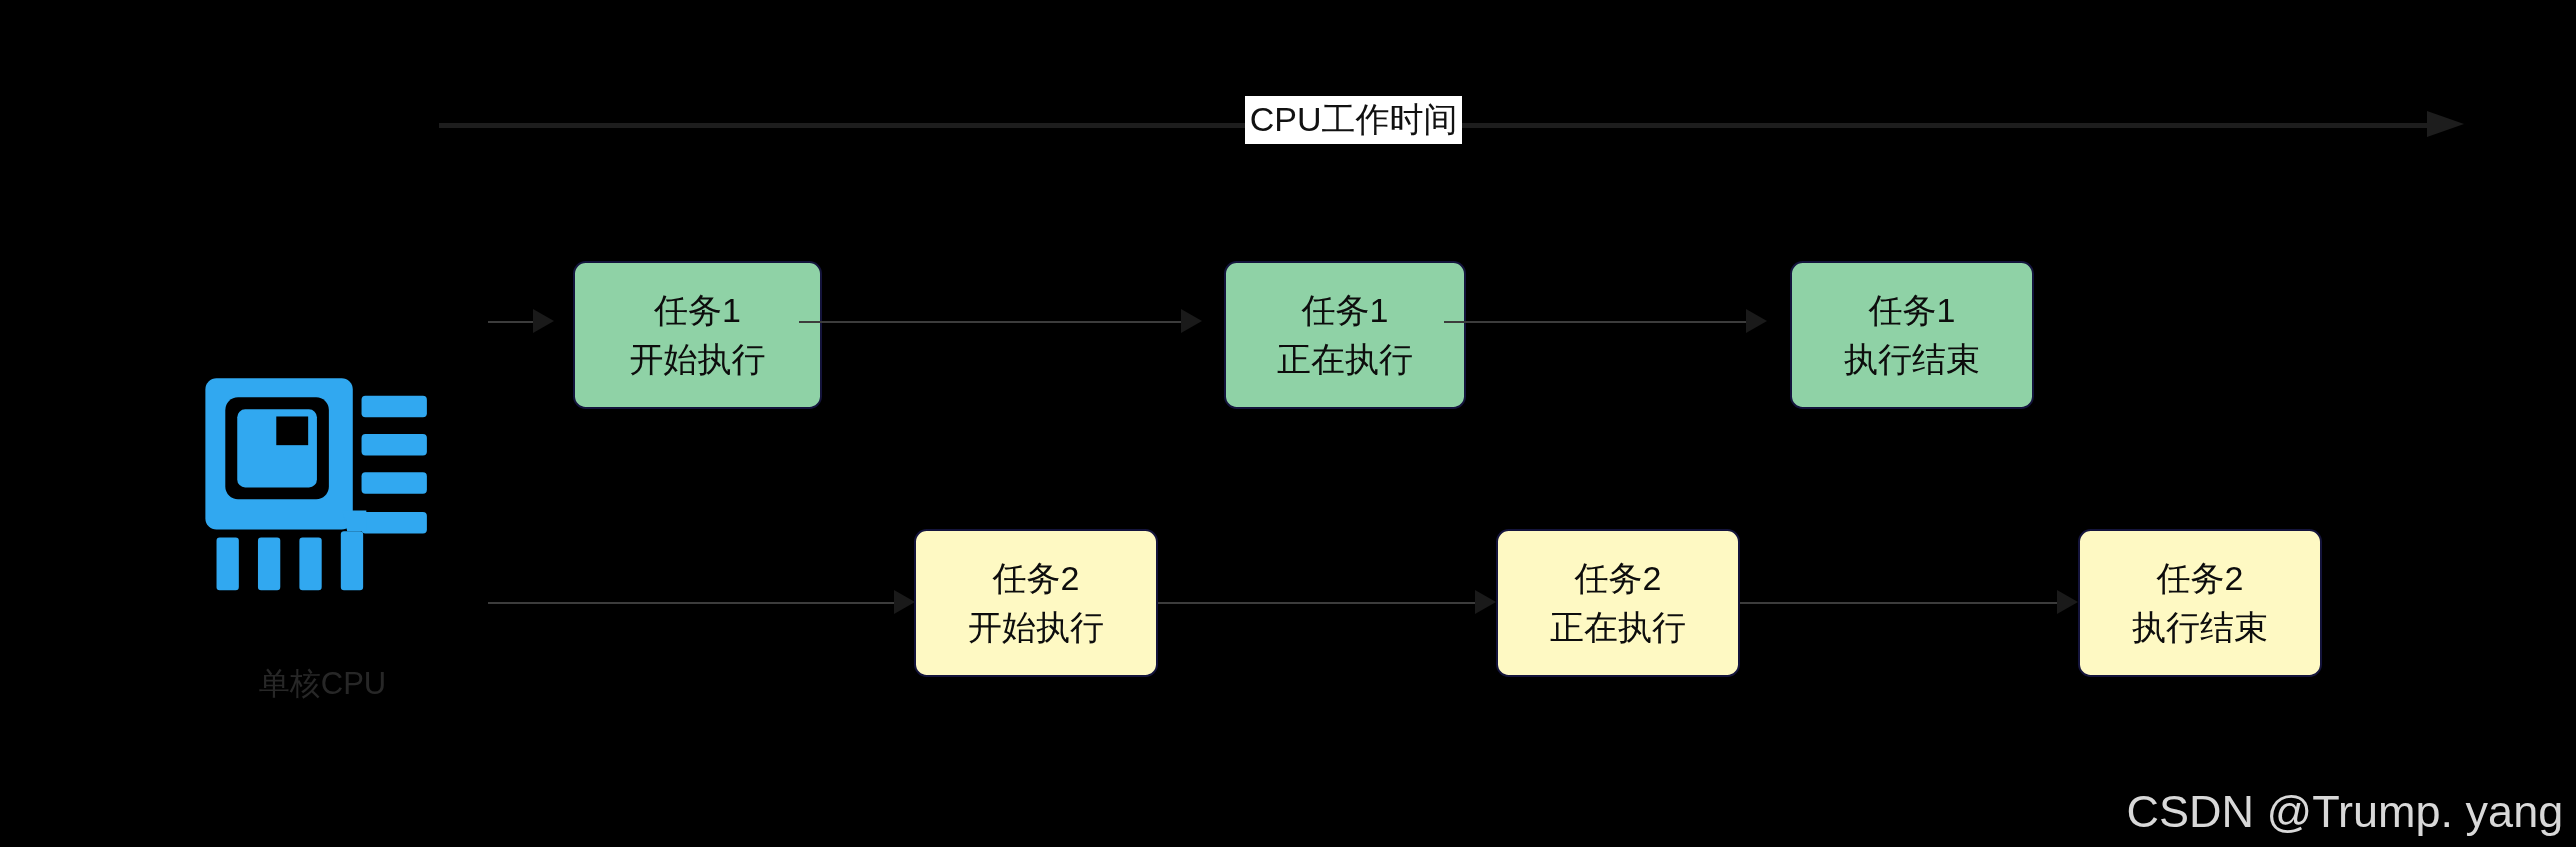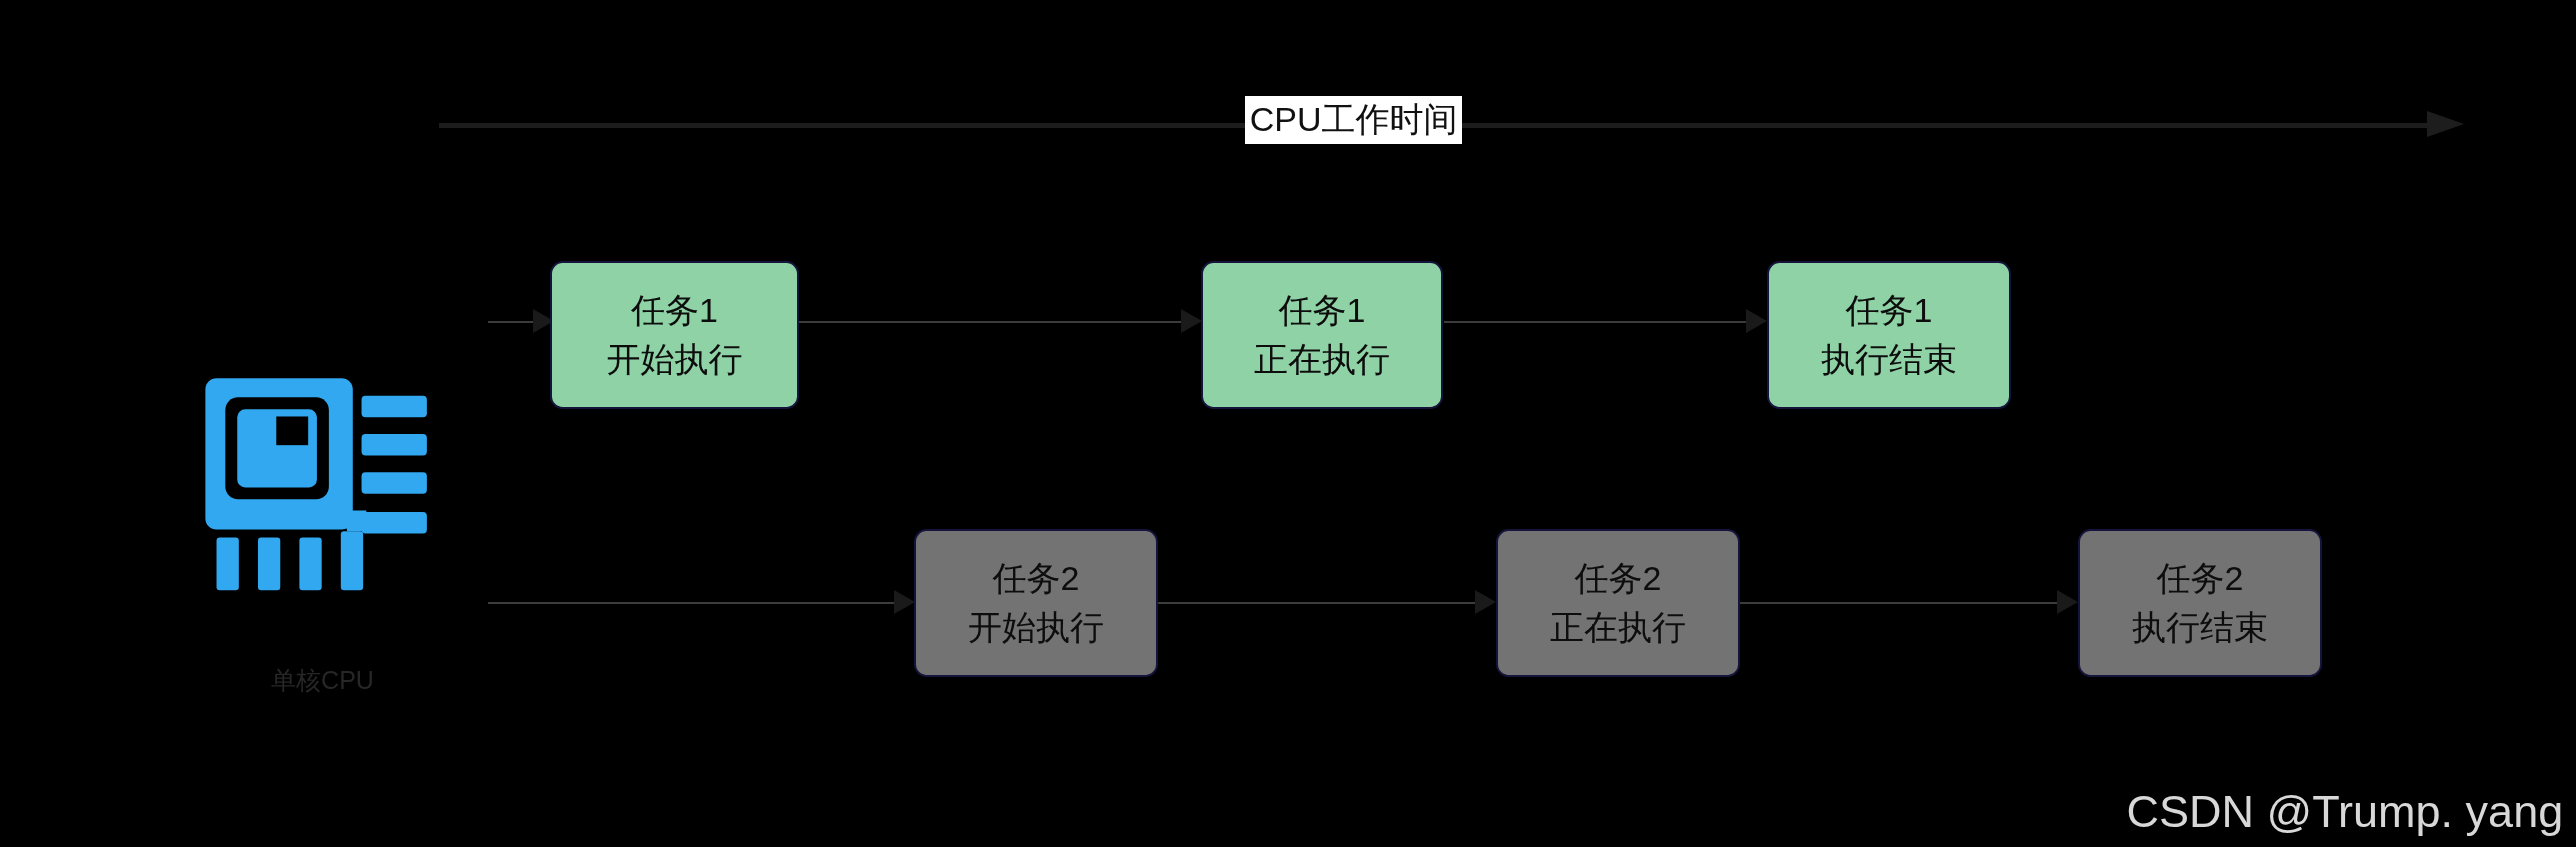--- a/index.html
+++ b/index.html
@@ -14,28 +14,28 @@
   .timeline .head{position:absolute;left:1988px;top:-10.4px;width:0;height:0;
        border-top:13.6px solid transparent;border-bottom:13.6px solid transparent;
        border-left:37px solid #1d1d1d;}
   .timeline-label{position:absolute;left:1245px;top:96px;background:#ffffff;color:#111;
        font-size:34px;line-height:1;padding:5.6px 4.8px 8.8px 4.8px;white-space:nowrap;}
 
   
   .cpu-wrap{position:absolute;left:199px;top:375px;width:263px;height:367px;}
   .cpu-icon{position:absolute;left:0;top:0;width:247px;height:271px;}
   .cpu-label{position:absolute;left:0;top:293px;width:247px;text-align:center;
-       color:#272727;font-size:25px;line-height:1;white-space:nowrap;}
+       color:#272727;font-size:31px;line-height:1;white-space:nowrap;}
 
   
   .node{position:absolute;box-sizing:border-box;border:2.4px solid #14143c;
         border-radius:12.8px;display:flex;flex-direction:column;align-items:center;
         justify-content:center;color:#0d0d0d;font-size:34px;line-height:1.45;}
-  .node.green{background:#8fd2a6;}
-  .node.blue{background:#737373;}
+  .node.green{background:#8fd2a6;margin-left:23px;}
+  .node.blue{background:#fef9c3;}
   .node .l1,.node .l2{white-space:nowrap;}
 
   
   .conn{position:absolute;height:5.6px;}
   .conn .line{position:absolute;left:0;top:1.6px;height:2.4px;background:#3c3c3c;}
   .conn .tip{position:absolute;top:-9.6px;width:0;height:0;
        border-top:12px solid transparent;border-bottom:12px solid transparent;
        border-left:21px solid #1a1a1a;}
 
   

